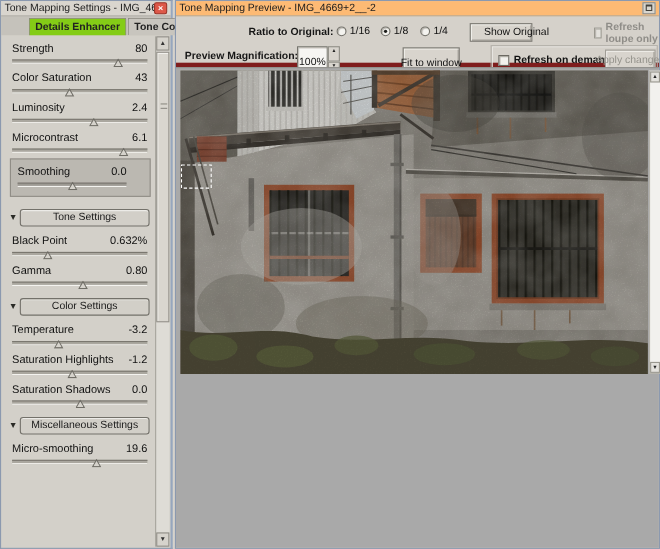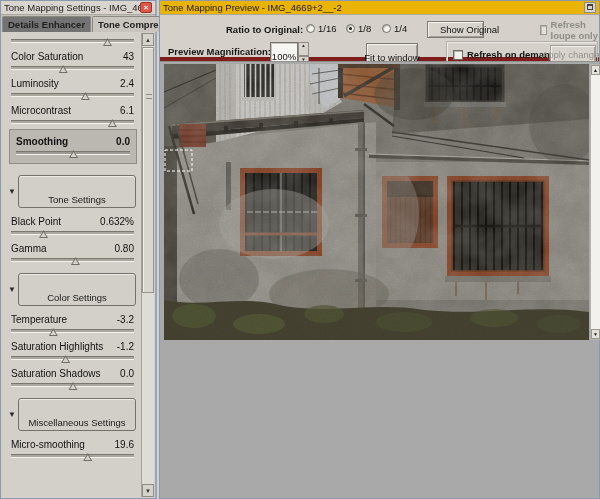--- a/index.html
+++ b/index.html
@@ -11,57 +11,57 @@
   .settings-panel { position:absolute; left:0; top:0; width:157px; height:499px;
     background:#d3d0c9; border:1px solid #8b99af; border-right:2px solid #96a6be; }
   .titlebar { position:relative; height:14px; background:#d9d5ce; border-bottom:1px solid #aaa79f;
     display:flex; align-items:center; padding:0 3px; white-space:nowrap; overflow:hidden; }
   .titlebar .t { font-size:9.5px; color:#1c1c1c; flex:1; overflow:hidden; text-overflow:clip; white-space:nowrap; }
   .close-btn { width:12px; height:11px; background:#dd5848; border:1px solid #9c3528; border-radius:2px;
     color:#fff; font-size:8px; line-height:9px; text-align:center; font-weight:bold; flex:0 0 auto; }
   .tabs { display:flex; height:17px; background:#c5c2bb; padding-left:1px; align-items:flex-end; }
   .tab { font-weight:bold; font-size:9.5px; padding:2px 5px 2px; border:1px solid #8b8981; border-bottom:none;
     background:#c8c5be; color:#222; border-radius:2px 2px 0 0; margin-right:1px; white-space:nowrap; }
-  .tab.on { background:#737373; position:relative; z-index:2; }
+  .tab.on { background:#84cc16; position:relative; z-index:2;margin-left:24px; }
   .panel-content { position:absolute; top:32px; left:1px; width:140px; bottom:1px; overflow:hidden; }
 
   .srow { position:relative; margin:8px 8px 0 9px; }
   .srow .lv { display:flex; justify-content:space-between; font-size:10px; }
   .track { position:relative; margin-top:4px; height:4px; background:#aaa79f;
     border-top:1px solid #7a776f; border-bottom:1px solid #f4f3ef; }
   .thumb { position:absolute; top:-2px; width:9px; height:8px;
     clip-path:polygon(50% 0,100% 100%,0 100%); background:#6f6d66; }
   .thumb::after { content:""; position:absolute; left:1.5px; right:1.5px; top:2px; bottom:1px;
     clip-path:polygon(50% 0,100% 100%,0 100%); background:#d6d3cc; }
 
   .sbox { margin:5px 5px 0 7px; border:1px solid #908d86; background:#bbb8b1; padding:2px 2px 8px; }
-  .sbox .srow { margin:4px 4px 0 4px;font-weight:bold; }
+  .sbox .srow { margin:4px 19px 0 4px; }
   .sbox .track { background:#9d9a93; }
   .cb-row { display:flex; justify-content:center; align-items:center; gap:4px; margin-top:10px; }
   .checkbox { width:10px; height:10px; background:#f2f1ed; border:1px solid #6b6962; box-shadow:inset 1px 1px 0 #b9b6af; }
 
   .sect { display:flex; align-items:center; margin:11px 6px 0 4px; }
   .tri-icon { font-size:8px; color:#2a2a26; width:12px; text-align:center; line-height:10px; }
   .sect-btn { flex:1; text-align:center; font-size:9.5px; color:#1a1a1a; background:#d2cfc8;
-    border:1px solid #73716a; border-radius:3px; padding:18px 0 2px; box-shadow:inset 0 1px 0 #ecebe7; }
+    border:1px solid #73716a; border-radius:3px; padding:1px 0 2px; box-shadow:inset 0 1px 0 #ecebe7; }
 
   .vscroll { position:absolute; top:32px; right:1px; bottom:1px; width:13px; background:#dedcd6;
     border-left:1px solid #a5a29b; }
   .vscroll .arrow { position:absolute; left:0; width:12px; height:13px; background:#d6d3cc;
     border:1px solid #8f8d86; text-align:center; font-size:6px; line-height:12px; color:#333; }
   .vscroll .up { top:0; } .vscroll .down { bottom:0; }
   .vscroll .sthumb { position:absolute; left:0; top:14px; height:246px; width:12px; background:#d9d6cf;
     border:1px solid #94928b; box-shadow:inset 1px 1px 0 #f1f0ec; }
   .grip { position:absolute; left:3px; top:46px; width:6px; height:5px;
     border-top:1px solid #8d8b84; border-bottom:1px solid #8d8b84; }
 
   
   .preview-window { position:absolute; left:159px; top:0; width:441px; height:499px;
     background:#d5d1ca; border:1px solid #8b99af; }
-  .preview-window .titlebar { background:#eab308; }
+  .preview-window .titlebar { background:#fdba74; }
   .max-btn { width:12px; height:11px; border:1px solid #8f8d86; background:#d9d6cf; position:relative; flex:0 0 auto; }
   .max-btn::after { content:""; position:absolute; left:2px; top:1px; right:2px; bottom:2px;
     border:1px solid #44423c; border-top-width:2px; }
 
   .toolbar { position:relative; height:46px; background:#d5d1ca; border-bottom:4px solid #7f1d1d; }
   .tb-label { position:absolute; font-weight:bold; font-size:9.5px; color:#161616; white-space:nowrap; }
   .radio-item { position:absolute; display:flex; align-items:center; gap:3px; font-size:9.5px; }
   .radio { width:9px; height:9px; border-radius:50%; background:#f4f3ef; border:1px solid #716f68;
     box-shadow:inset 1px 1px 1px #b5b2ab; position:relative; flex:0 0 auto; }
   .radio.on::after { content:""; position:absolute; left:2px; top:2px; width:3px; height:3px;
@@ -102,20 +102,24 @@
       <span class="close-btn">×</span>
     </div>
     <div class="tabs">
       <span class="tab on">Details Enhancer</span>
       <span class="tab">Tone Compressor</span>
     </div>
 
     <div class="panel-content">
 
       <div class="srow" style="margin-top:6px;">
+        <div class="lv">
+            <span>Strength</span>
+            <span>80</span>
+          </div>
         <div class="track">
             <span class="thumb" style="left: calc(78% - 4px);"></span>
           </div>
       </div>
       <div class="srow">
         <div class="lv">
             <span>Color Saturation</span>
             <span>43</span>
           </div>
         <div class="track">

